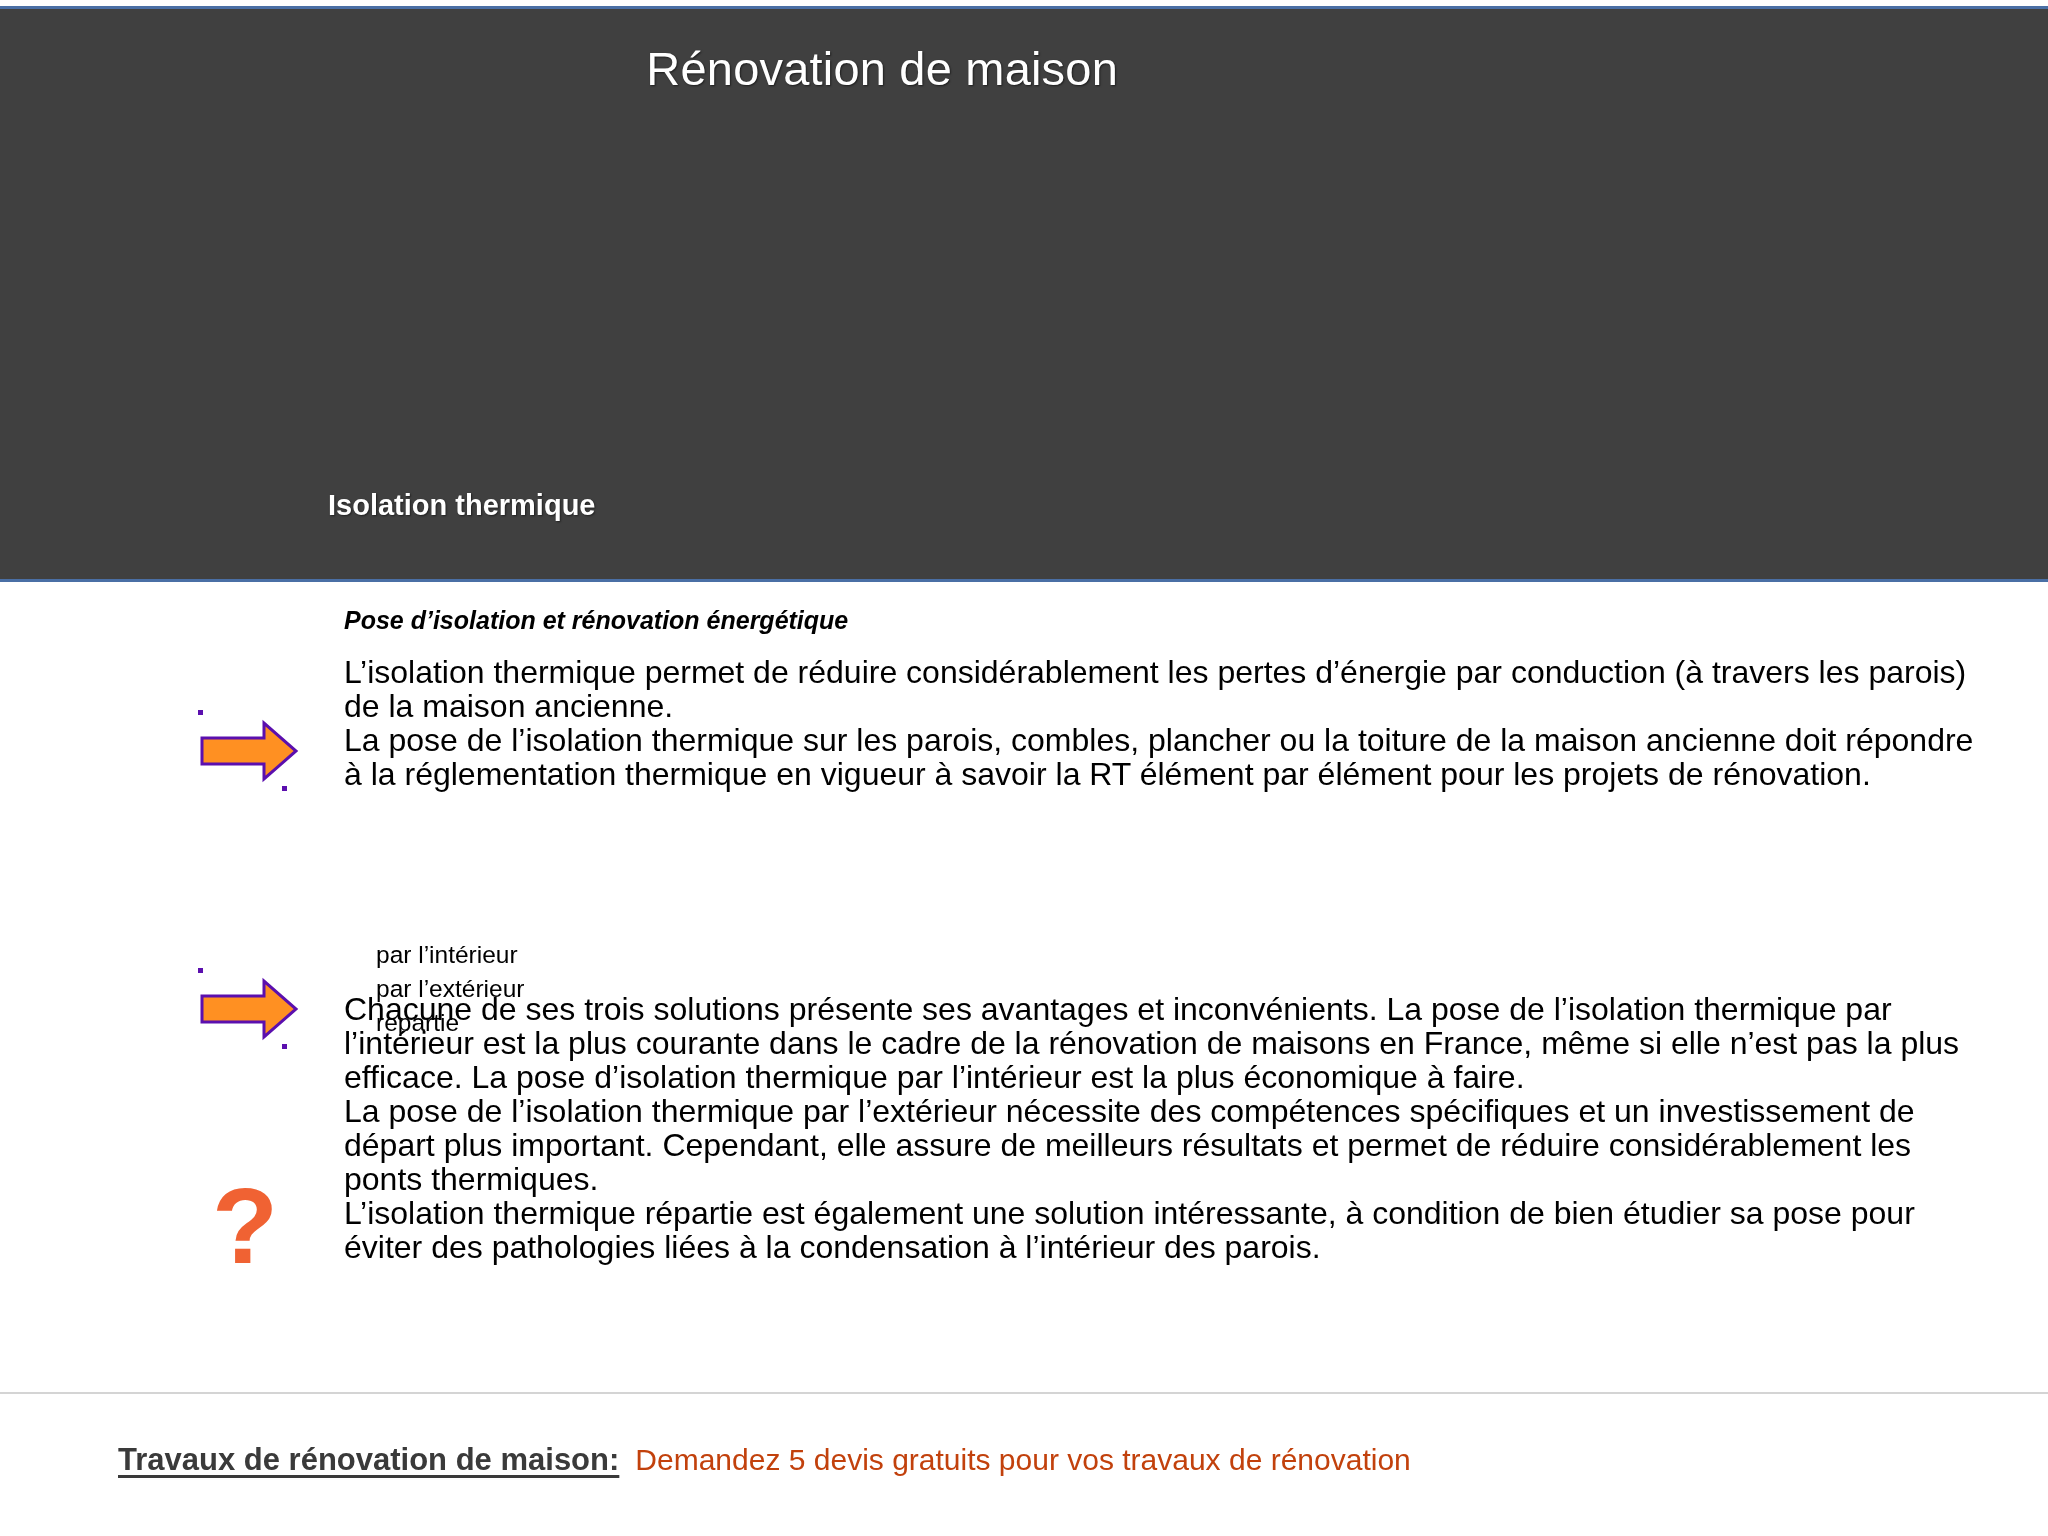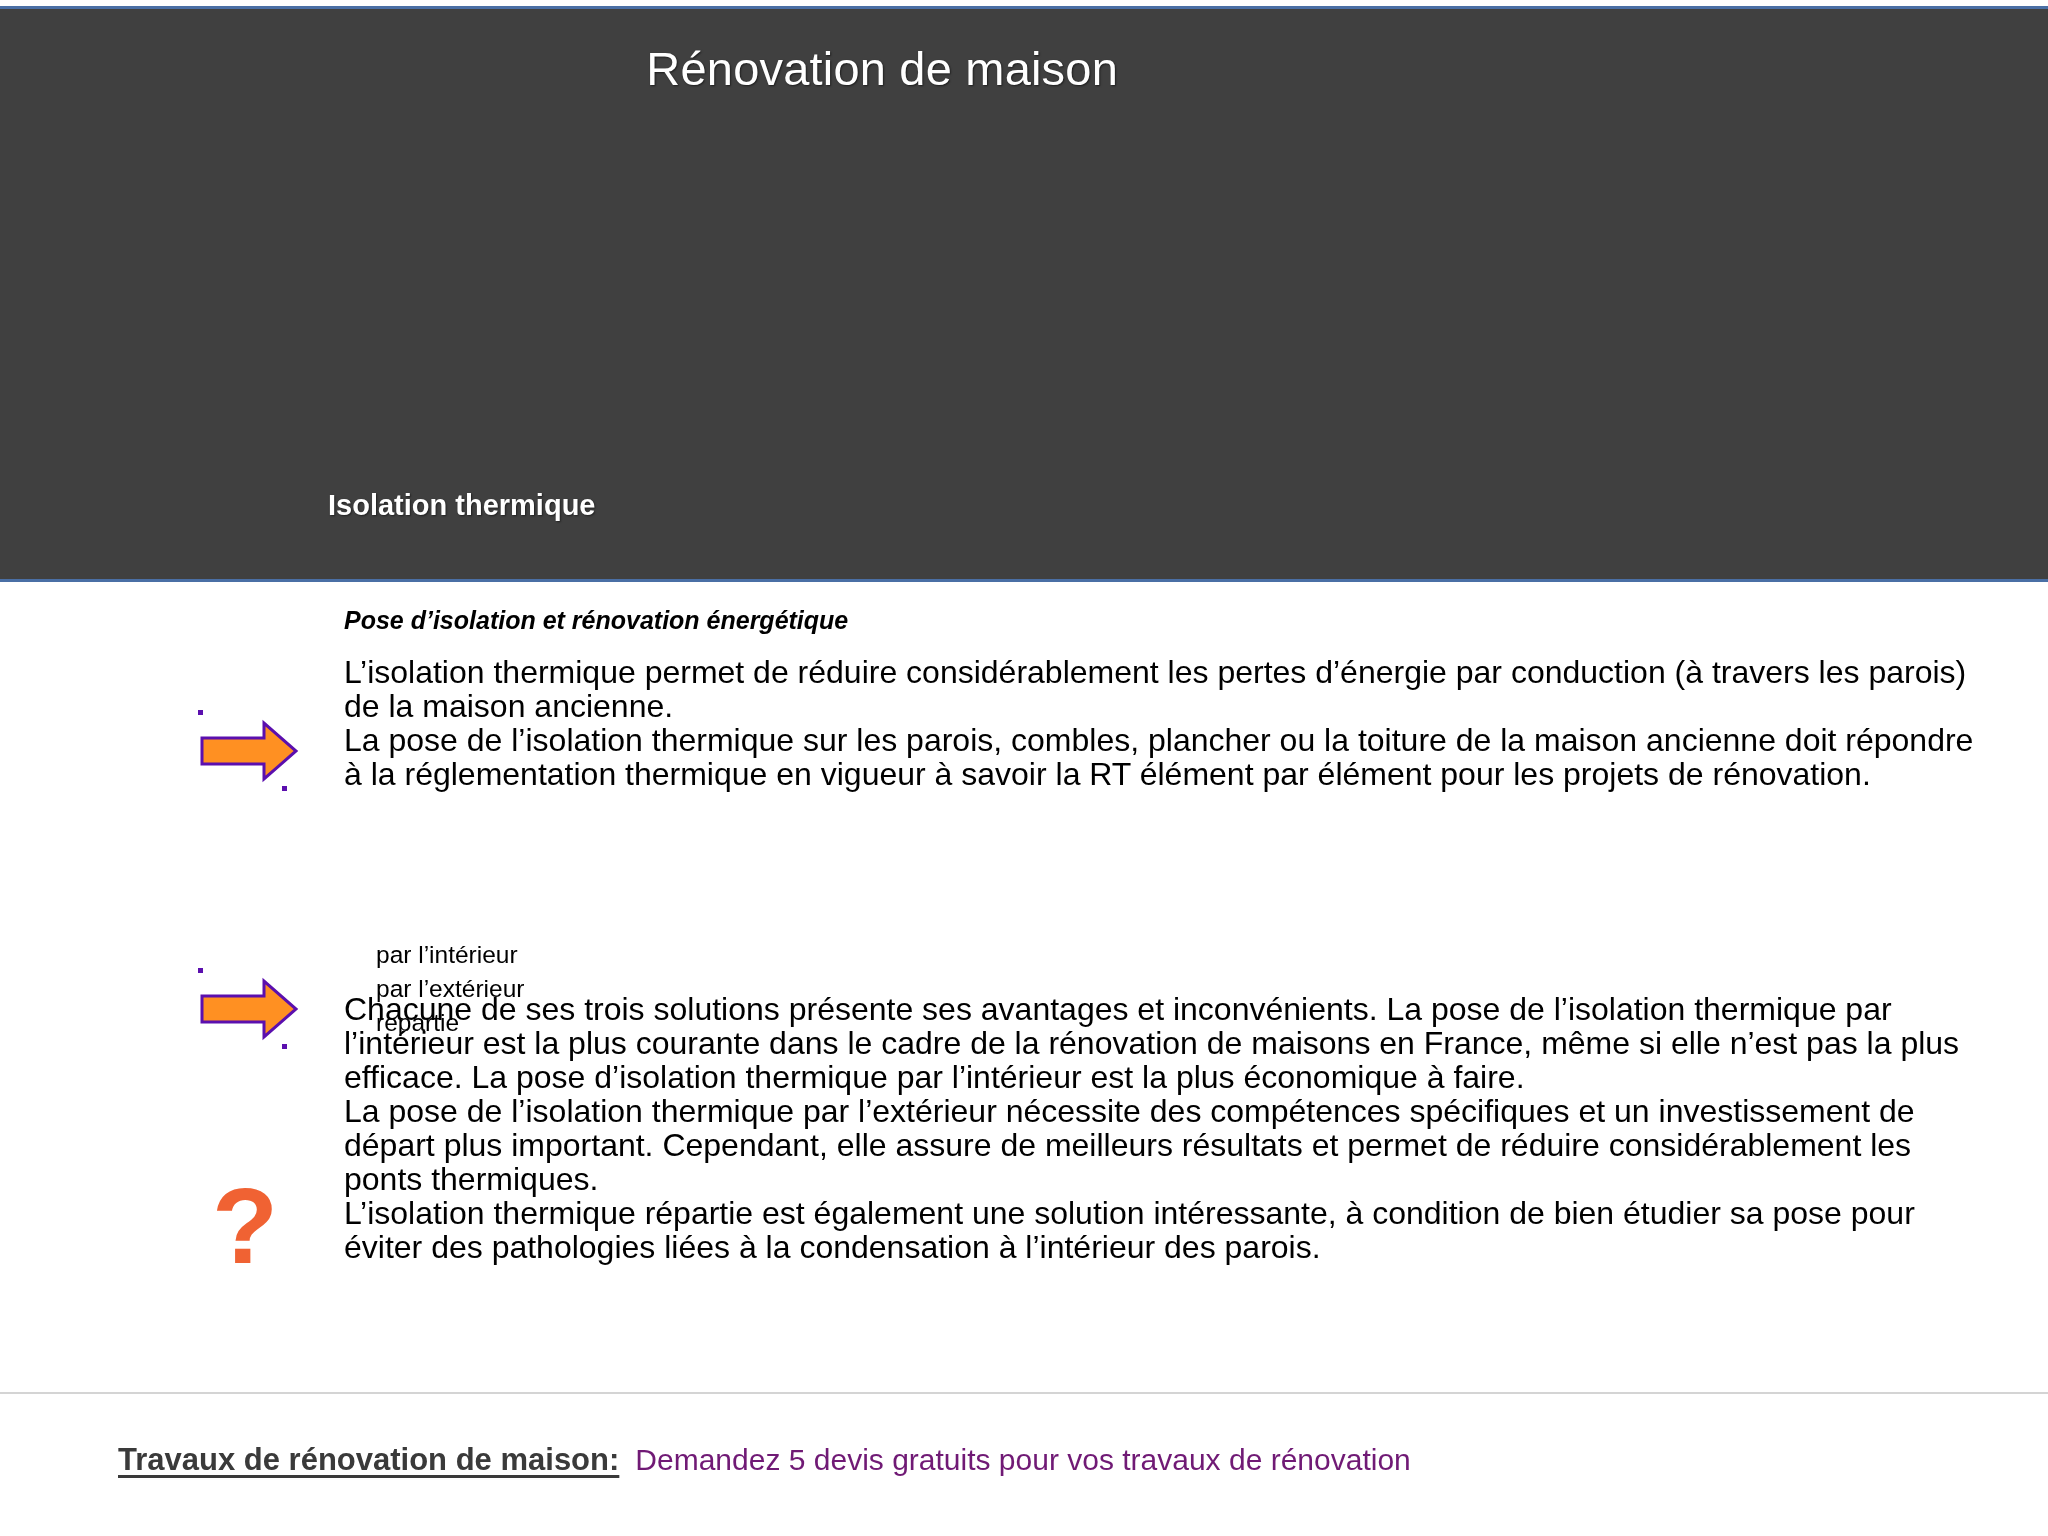--- a/index.html
+++ b/index.html
@@ -164,21 +164,21 @@
   .footer-strong {
     font-size: 31px;
     font-weight: bold;
     color: #3a3a3a;
     text-decoration: underline;
     text-underline-offset: 5px;
   }
   .footer-text {
     font-size: 30px;
     font-weight: 400;
-    color: #701a75;
+    color: #c2410c;
     margin-left: 16px;
   }
 </style>
 </head>
 <body>
 
 <div class="slide">
 
   <div class="hero">
     <div class="hero-title">Rénovation de maison</div>

